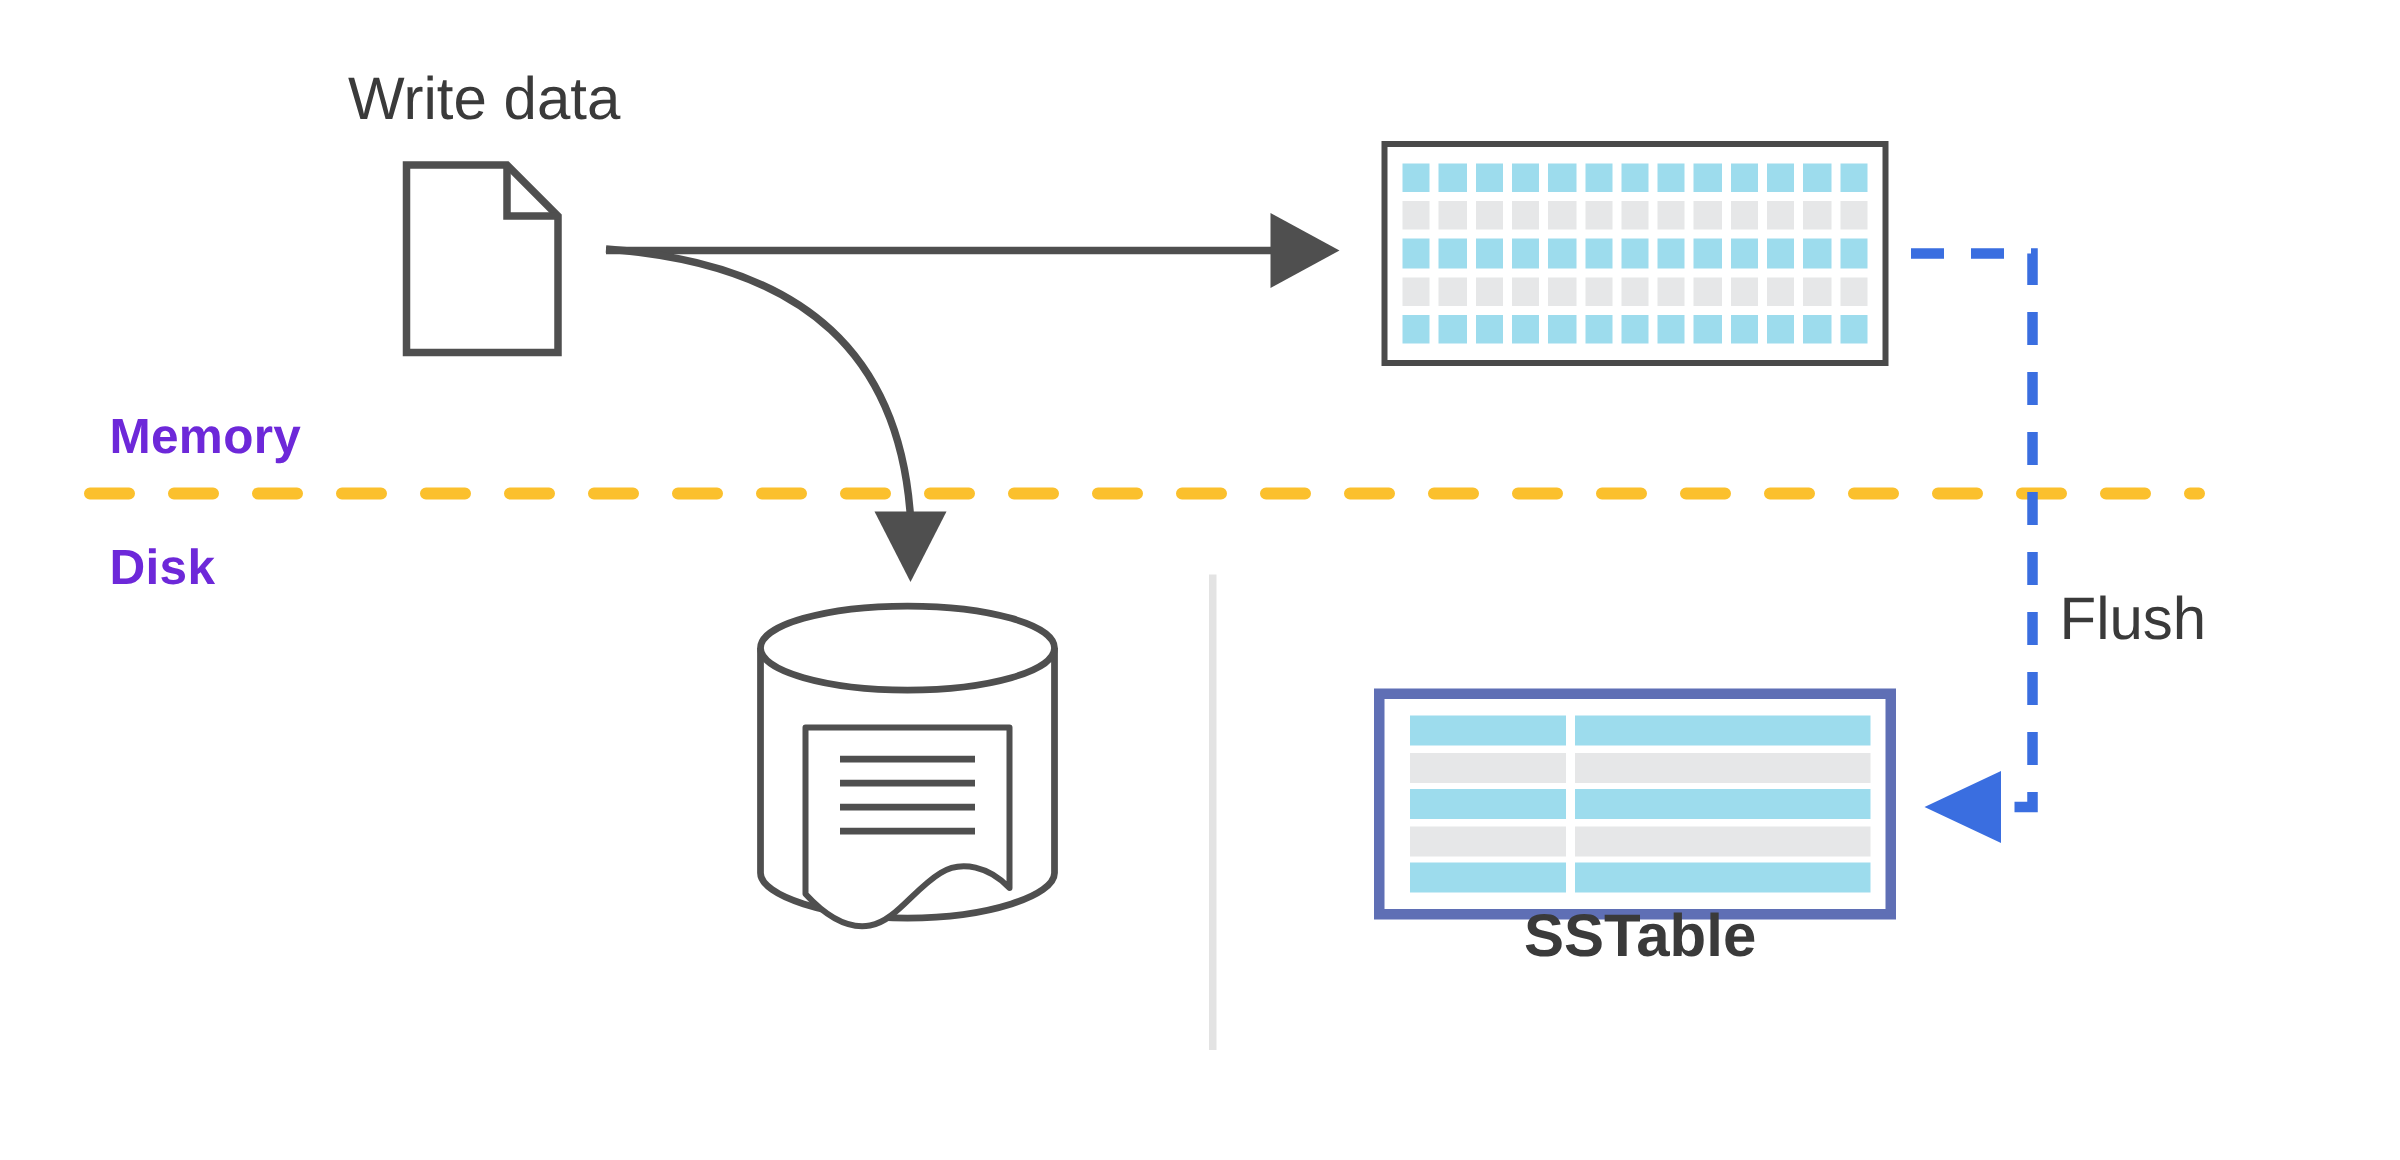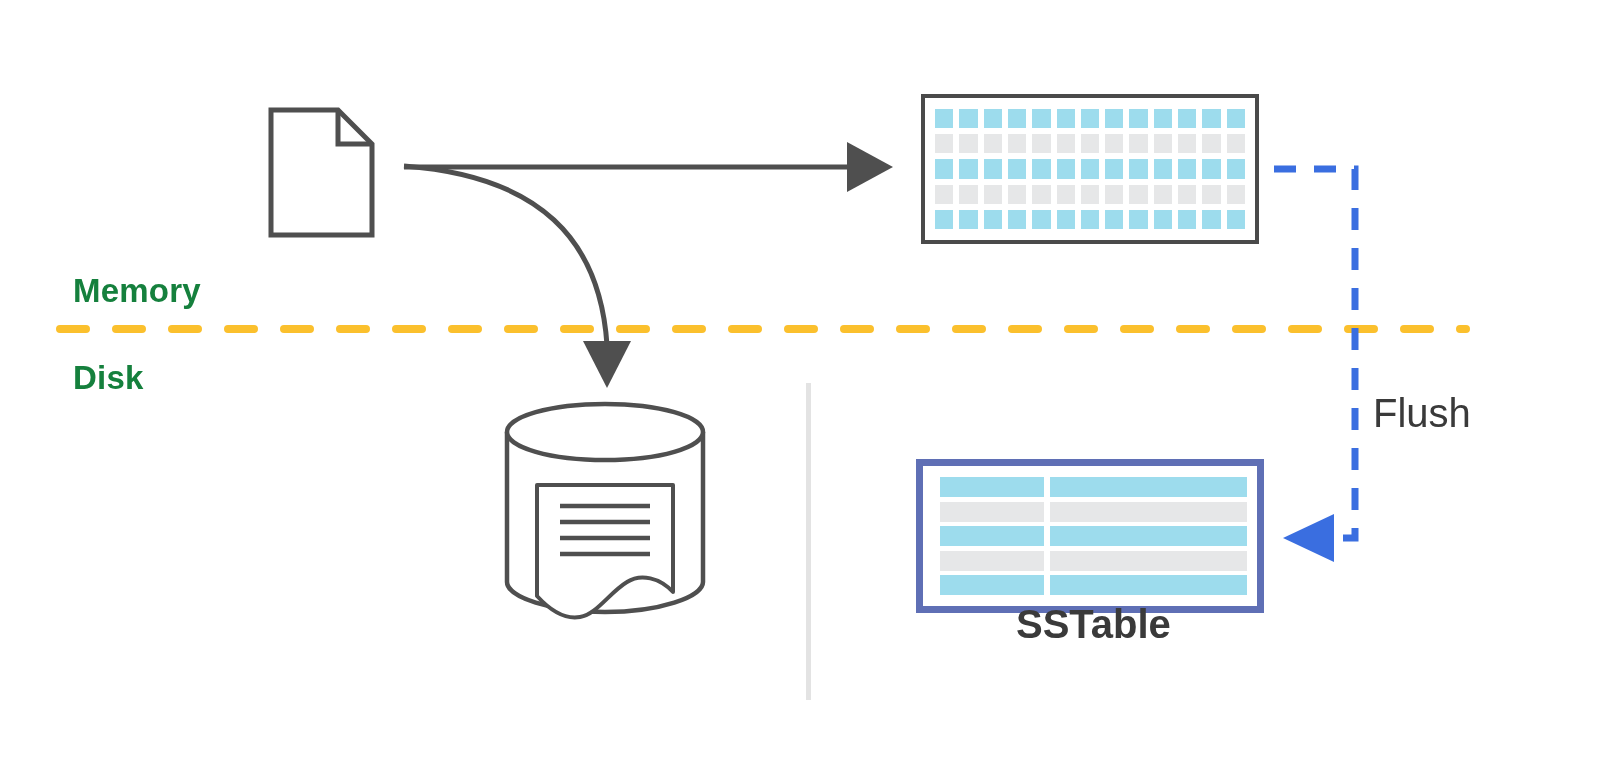--- a/index.html
+++ b/index.html
@@ -35,21 +35,21 @@
     line-height: 1;
   }
   .lbl-plain {
     font-size: 40px;
     font-weight: 400;
     color: #3a3a3a;
   }
   .lbl-bold {
     font-size: 33px;
     font-weight: 700;
-    color: #15803d;
+    color: #6d28d9;
     letter-spacing: 0.2px;
   }
 
   #label-write-data { left: 232px; top: 46px; }
   #label-memtable   { left: 996px; top: 46px; }
   #label-memory     { left: 73px;  top: 274px; }
   #label-disk       { left: 73px;  top: 361px; }
   #label-flush      { left: 1373px; top: 393px; }
   #label-commit-log { left: 497px; top: 648px; }
   #label-sstable    { left: 1016px; top: 604px; font-weight: bold; }
@@ -258,20 +258,21 @@
       </div>
       <div class="srow blue">
         <div class="scell-narrow"></div>
         <div class="scell-wide"></div>
       </div>
     </div>
   </div>
 
   <div id="disk-divider"></div>
 
+  <div class="lbl lbl-plain" id="label-write-data">Write data</div>
 
 
   <div class="lbl lbl-bold" id="label-memory">Memory</div>
 
   <div class="lbl lbl-bold" id="label-disk">Disk</div>
 
   <div class="lbl lbl-plain" id="label-flush">Flush</div>
 
 
   <div class="lbl lbl-plain" id="label-sstable">SSTable</div>

